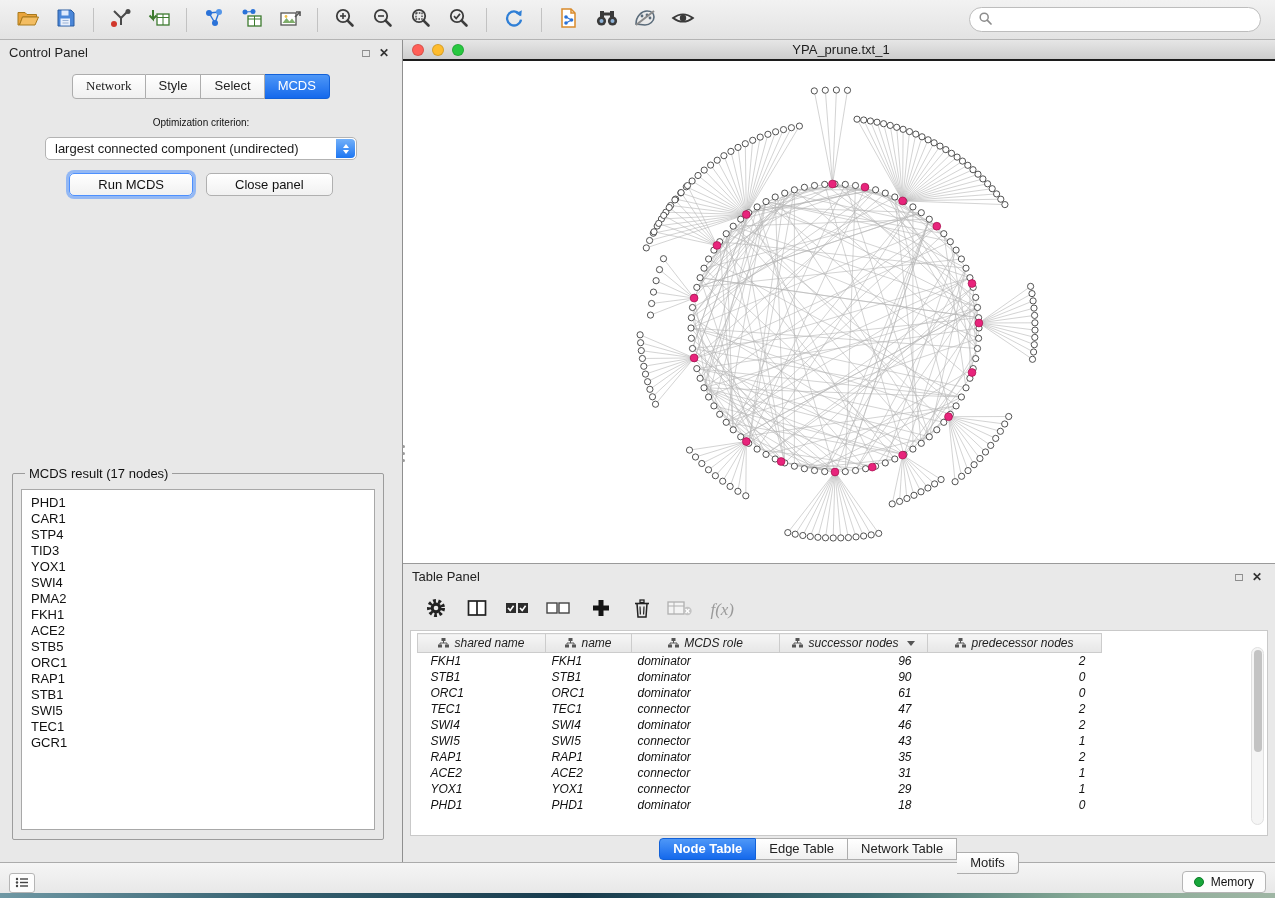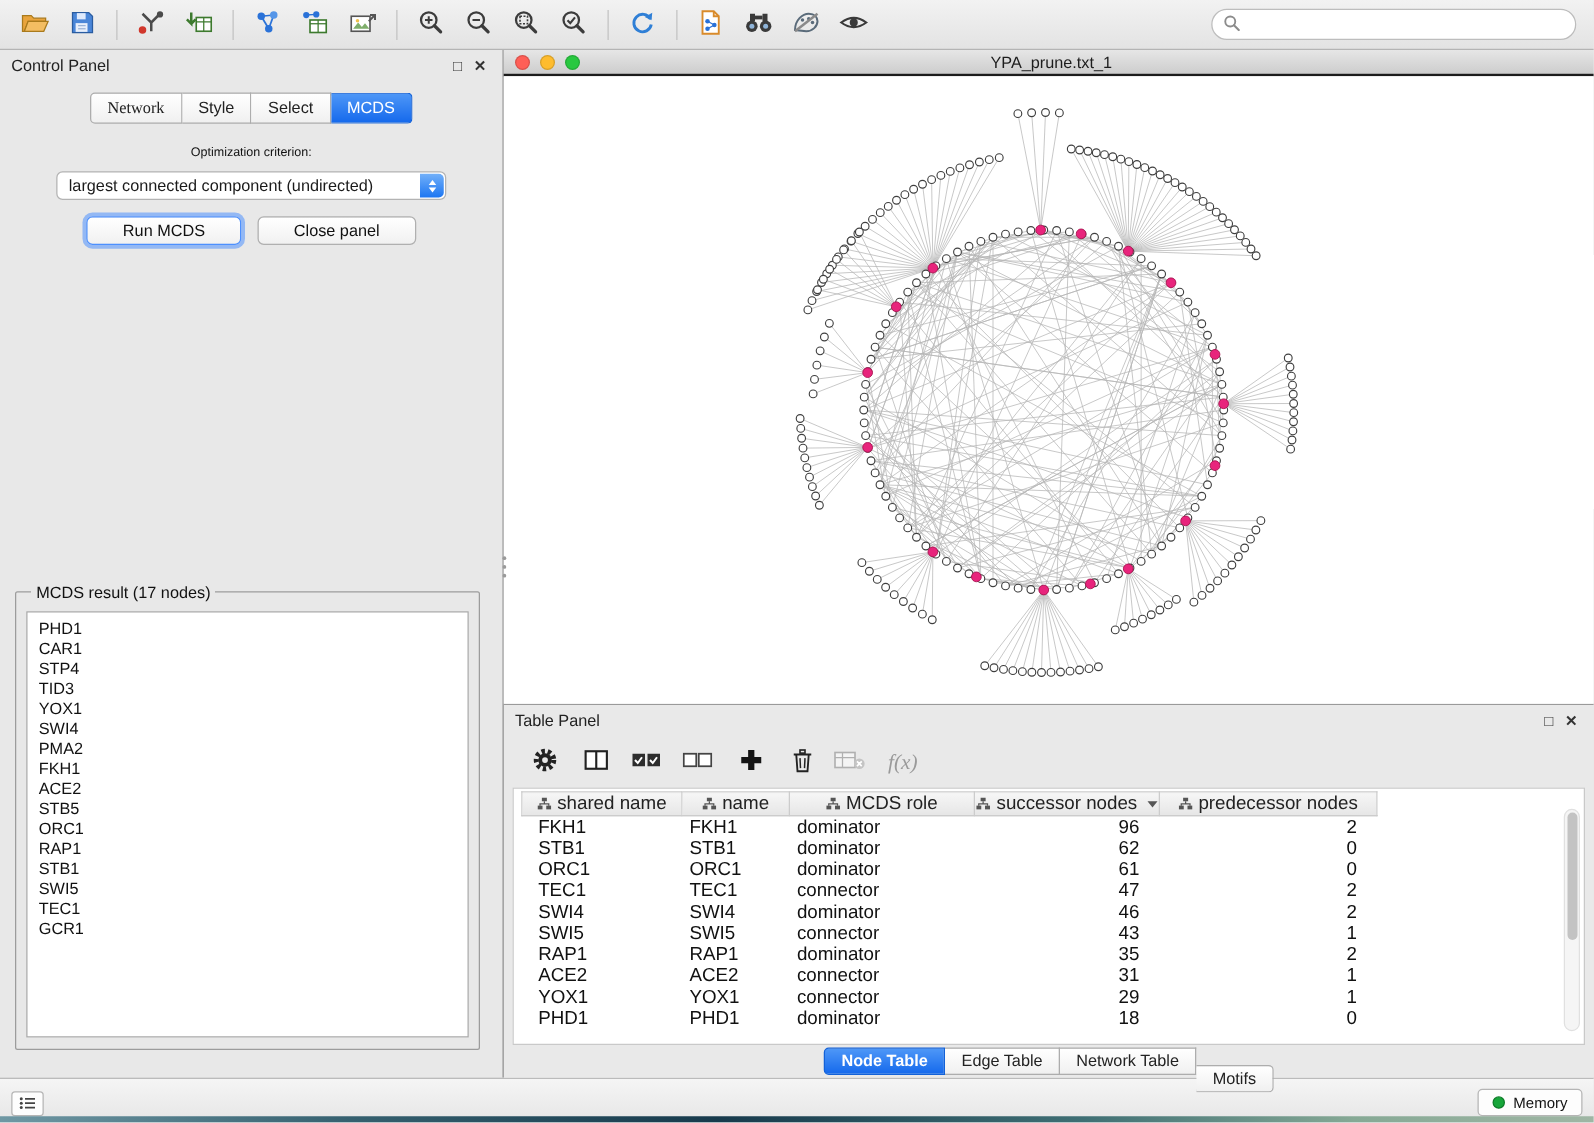--- a/index.html
+++ b/index.html
@@ -53,21 +53,21 @@
   .net-canvas{flex:1;background:#fff;position:relative;overflow:hidden;}
   .net-canvas svg{position:absolute;left:0;top:0;}
 
   
   .table-panel{flex:1;display:flex;flex-direction:column;background:#e9e9e9;min-height:0;border-top:1px solid #9a9a9a;}
   .tp-toolbar{height:41px;flex:0 0 auto;display:flex;align-items:center;padding:0 18px;gap:15px;}
   .tp-tool{width:26px;height:26px;display:flex;align-items:center;justify-content:flex-end;cursor:pointer;}
   .tp-tool.disabled{cursor:default;}
   .fx{font-family:"Liberation Serif",serif;font-style:italic;font-size:17px;color:#9a9a9a;}
   .tp-body{flex:1;background:#fff;margin:0 7px;border:1px solid #c9c9c9;position:relative;overflow:hidden;padding:2px 0 0 0;}
-  table{border-collapse:collapse;table-layout:fixed;width:690px;font-size:15px;margin-left:6px;}
+  table{border-collapse:collapse;table-layout:fixed;width:690px;font-size:12px;margin-left:6px;font-style:italic;}
   th{background:linear-gradient(#f6f6f6,#e6e6e6);border:1px solid #cccccc;height:19px;font-weight:normal;color:#222;text-align:center;white-space:nowrap;overflow:hidden;cursor:pointer;}
   th .hlabel{margin-left:5px;}
   th.filler{background:#fff;border:none;cursor:default;}
   td{height:16px;padding:0 6px;white-space:nowrap;overflow:hidden;color:#111;}
   td:first-child{padding-left:13px;}
   td.num{text-align:right;padding-right:16px;}
   .hicon{display:inline-block;vertical-align:-1px;}
   .tri{display:inline-block;width:0;height:0;border-left:4px solid transparent;border-right:4px solid transparent;border-top:5px solid #555;margin-left:8px;vertical-align:1px;}
   .vscroll{position:absolute;top:16px;right:3px;bottom:10px;width:13px;background:#f5f5f5;border:1px solid #e0e0e0;border-radius:7px;}
   .vthumb{position:absolute;top:2px;left:2px;width:8px;height:58%;background:#c3c3c3;border-radius:5px;cursor:pointer;}
@@ -1033,21 +1033,21 @@
                   <td>FKH1</td>
                   <td>dominator</td>
                   <td class="num">96</td>
                   <td class="num">2</td>
                   <td></td>
                 </tr>
                 <tr>
                   <td>STB1</td>
                   <td>STB1</td>
                   <td>dominator</td>
-                  <td class="num">62</td>
+                  <td class="num">90</td>
                   <td class="num">0</td>
                   <td></td>
                 </tr>
                 <tr>
                   <td>ORC1</td>
                   <td>ORC1</td>
                   <td>dominator</td>
                   <td class="num">61</td>
                   <td class="num">0</td>
                   <td></td>

